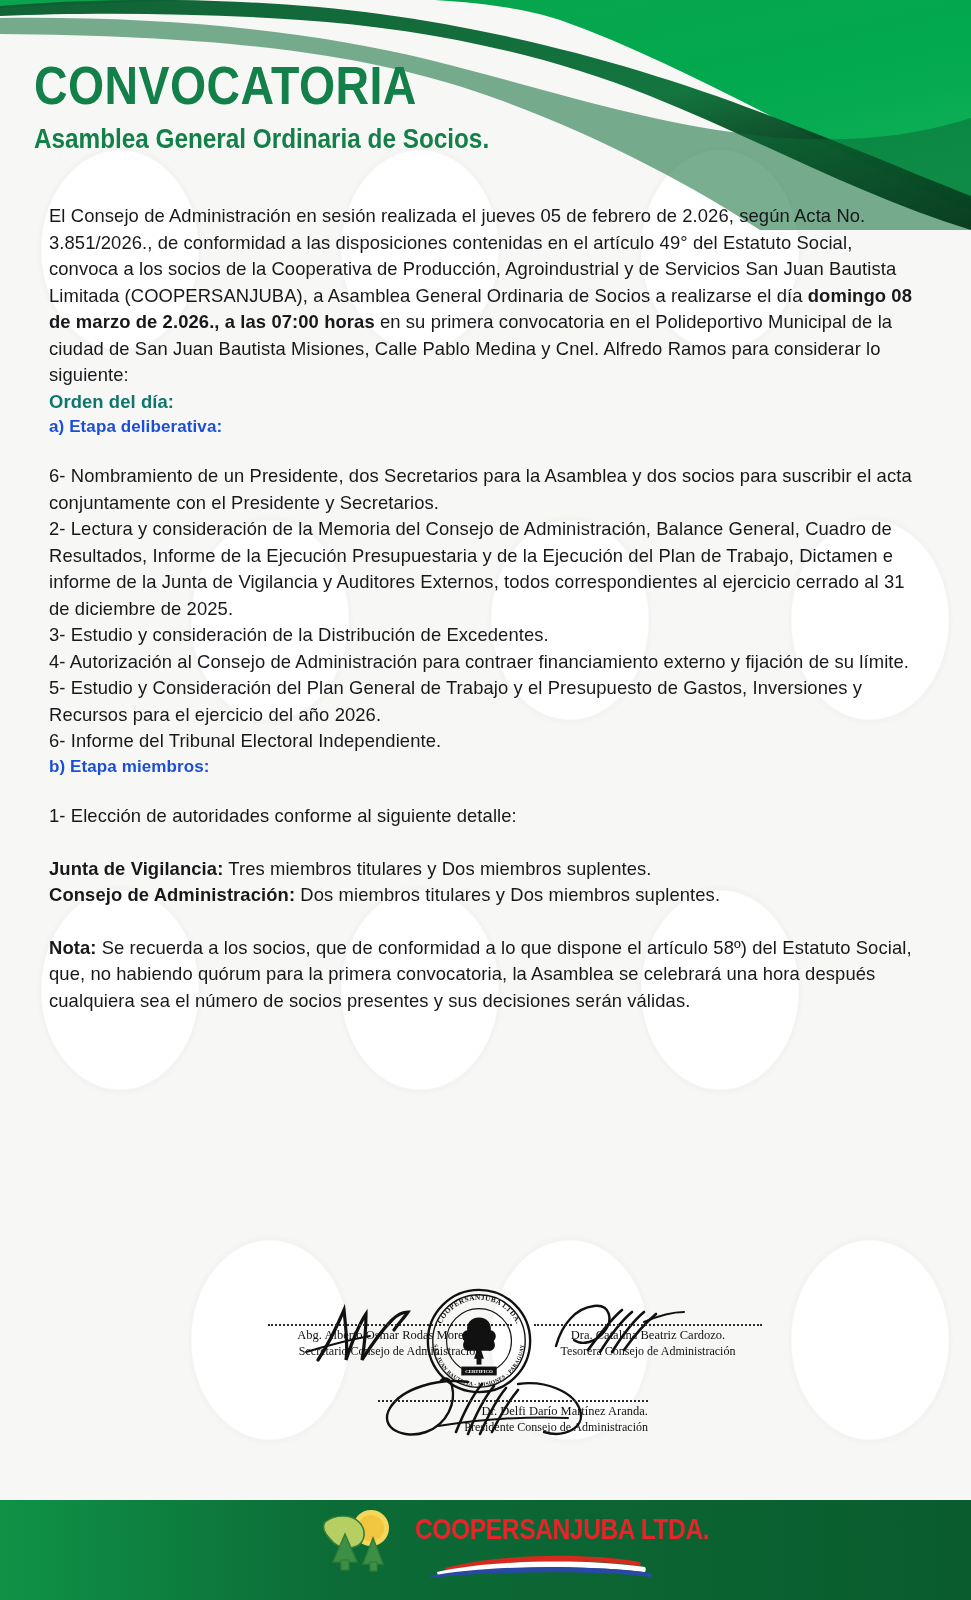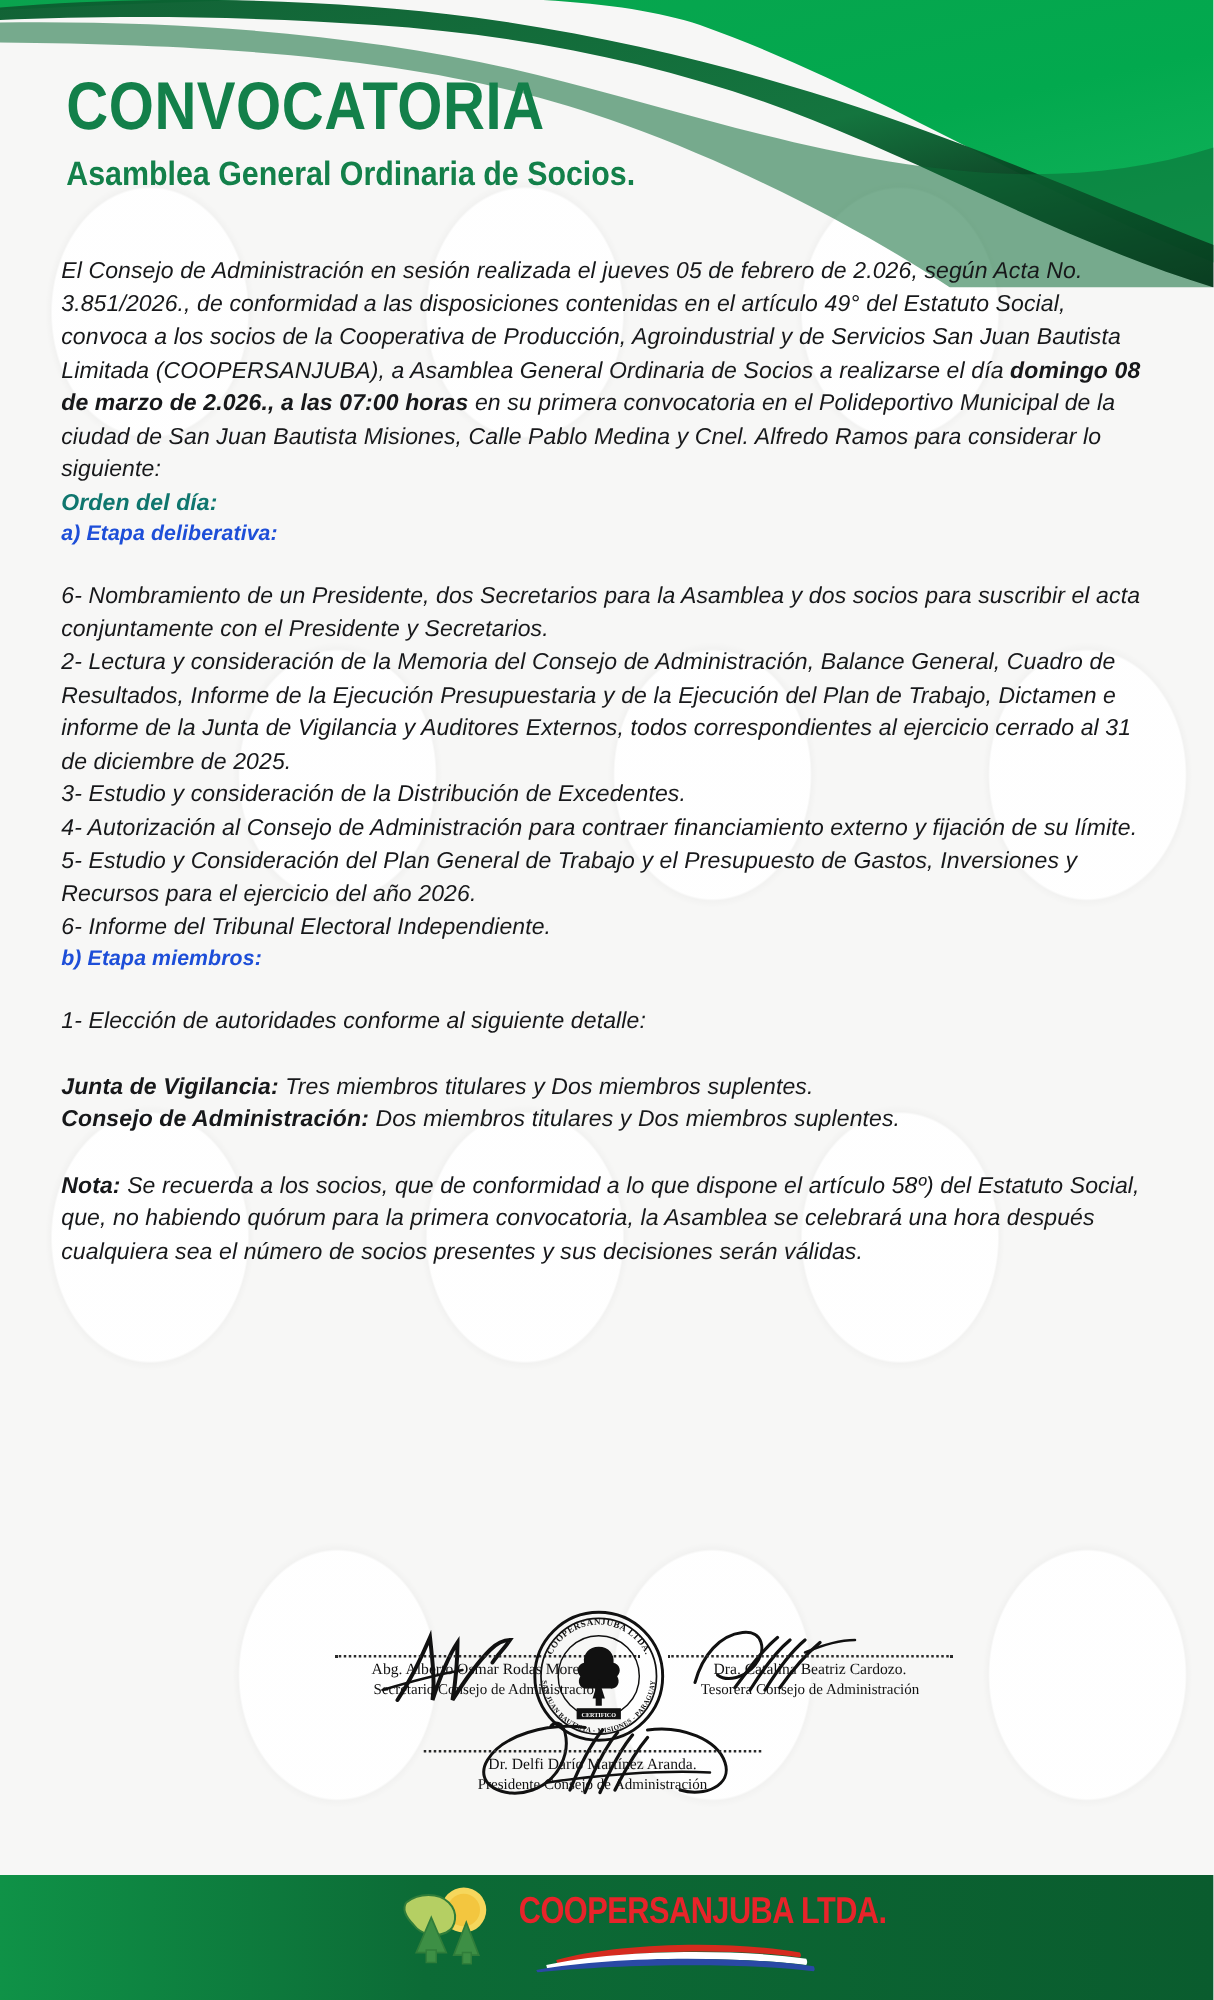--- a/index.html
+++ b/index.html
@@ -31,21 +31,21 @@
       radial-gradient(ellipse 150px 190px at 720px 990px, rgba(255,255,255,.95) 0 52%, rgba(0,0,0,.018) 53%, rgba(0,0,0,0) 56%),
       radial-gradient(ellipse 150px 190px at 270px 1340px, rgba(255,255,255,.95) 0 52%, rgba(0,0,0,.018) 53%, rgba(0,0,0,0) 56%),
       radial-gradient(ellipse 150px 190px at 570px 1340px, rgba(255,255,255,.95) 0 52%, rgba(0,0,0,.018) 53%, rgba(0,0,0,0) 56%),
       radial-gradient(ellipse 150px 190px at 870px 1340px, rgba(255,255,255,.95) 0 52%, rgba(0,0,0,.018) 53%, rgba(0,0,0,0) 56%),
       linear-gradient(#f7f7f6,#f7f7f6);
     pointer-events:none;
   }
   .header-art{position:absolute;top:0;left:0;width:971px;height:230px;}
   .footer-art{position:absolute;left:0;bottom:0;width:971px;height:122px;}
 
-  .title-block{position:absolute;left:53px;top:58px;}
+  .title-block{position:absolute;left:34px;top:58px;}
   .title-main{
     font-family:"Liberation Sans Narrow","Liberation Sans",sans-serif;
     font-weight:700;
     font-size:54px;
     letter-spacing:.5px;
     color:#13804a;
     line-height:1.0;
     transform:scaleX(.86);
     transform-origin:left center;
     margin:0;
@@ -62,21 +62,20 @@
   }
 
   .content{
     position:absolute;
     left:49px;top:203px;
     width:873px;
     color:#17181a;
     font-size:18.4px;
     line-height:1.44;
     letter-spacing:.1px;
-    font-style:italic;
   }
   .content p{margin:0;}
   .para{margin-bottom:0;}
   b, .b{font-weight:700;}
   .heading-green{
     color:#0f766e;
     font-weight:700;
     font-size:18.4px;
     margin-top:28px;
   }
@@ -97,21 +96,21 @@
   .sig .sline{
     border-top:2.5px dotted #2b2b2b;
     width:100%;
     margin:0 0 2px 0;
     height:0;
   }
   .sig .sname{font-size:12.5px;color:#111;line-height:1.25;white-space:nowrap;}
   .sig .srole{font-size:12px;color:#111;line-height:1.25;white-space:nowrap;}
   .sig-left{left:268px;top:52px;width:244px;}
   .sig-right{left:534px;top:52px;width:228px;}
-  .sig-bottom{left:339px;top:128px;width:270px;}
+  .sig-bottom{left:378px;top:128px;width:270px;text-align:right;}
 
   .scribble{position:absolute;pointer-events:none;}
   .seal{position:absolute;left:420px;top:1282px;width:118px;height:118px;}
 
   .footer-logo{position:absolute;left:315px;bottom:22px;width:350px;height:80px;}
   .logo-text{
     font-family:"Liberation Sans Narrow","Liberation Sans",sans-serif;
     font-weight:700;
     font-size:30px;
     color:#e8242a;

